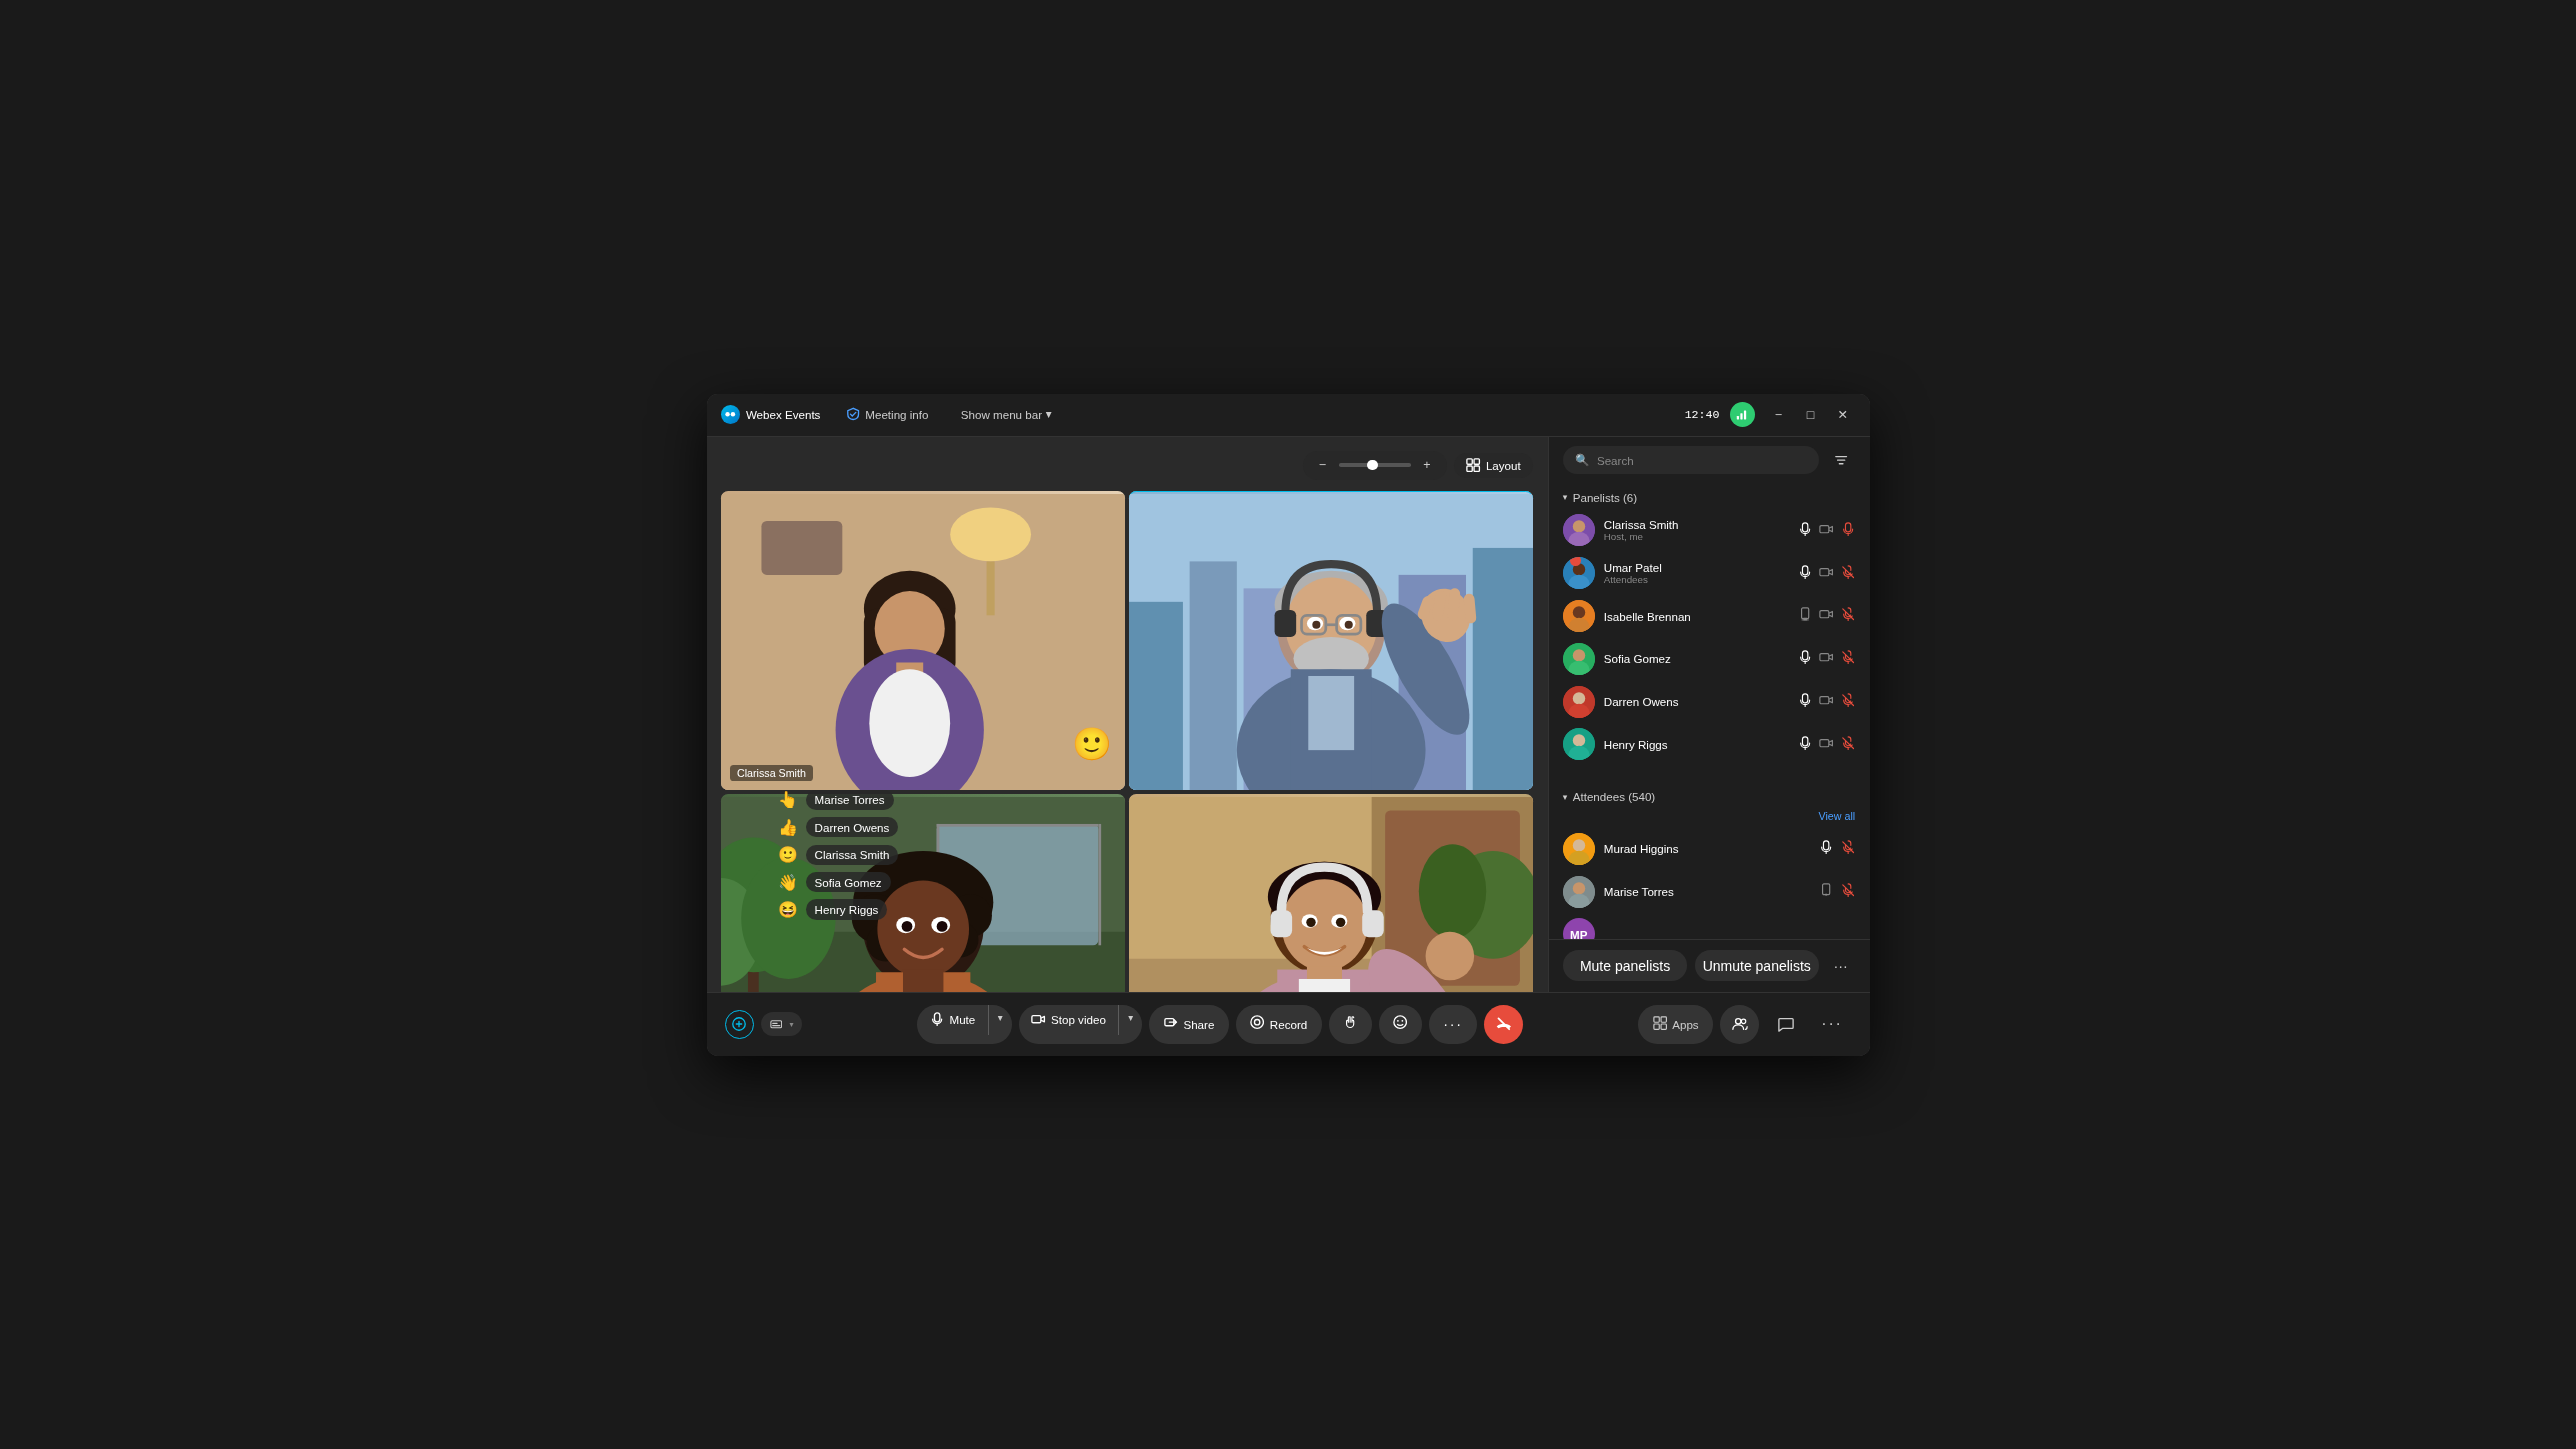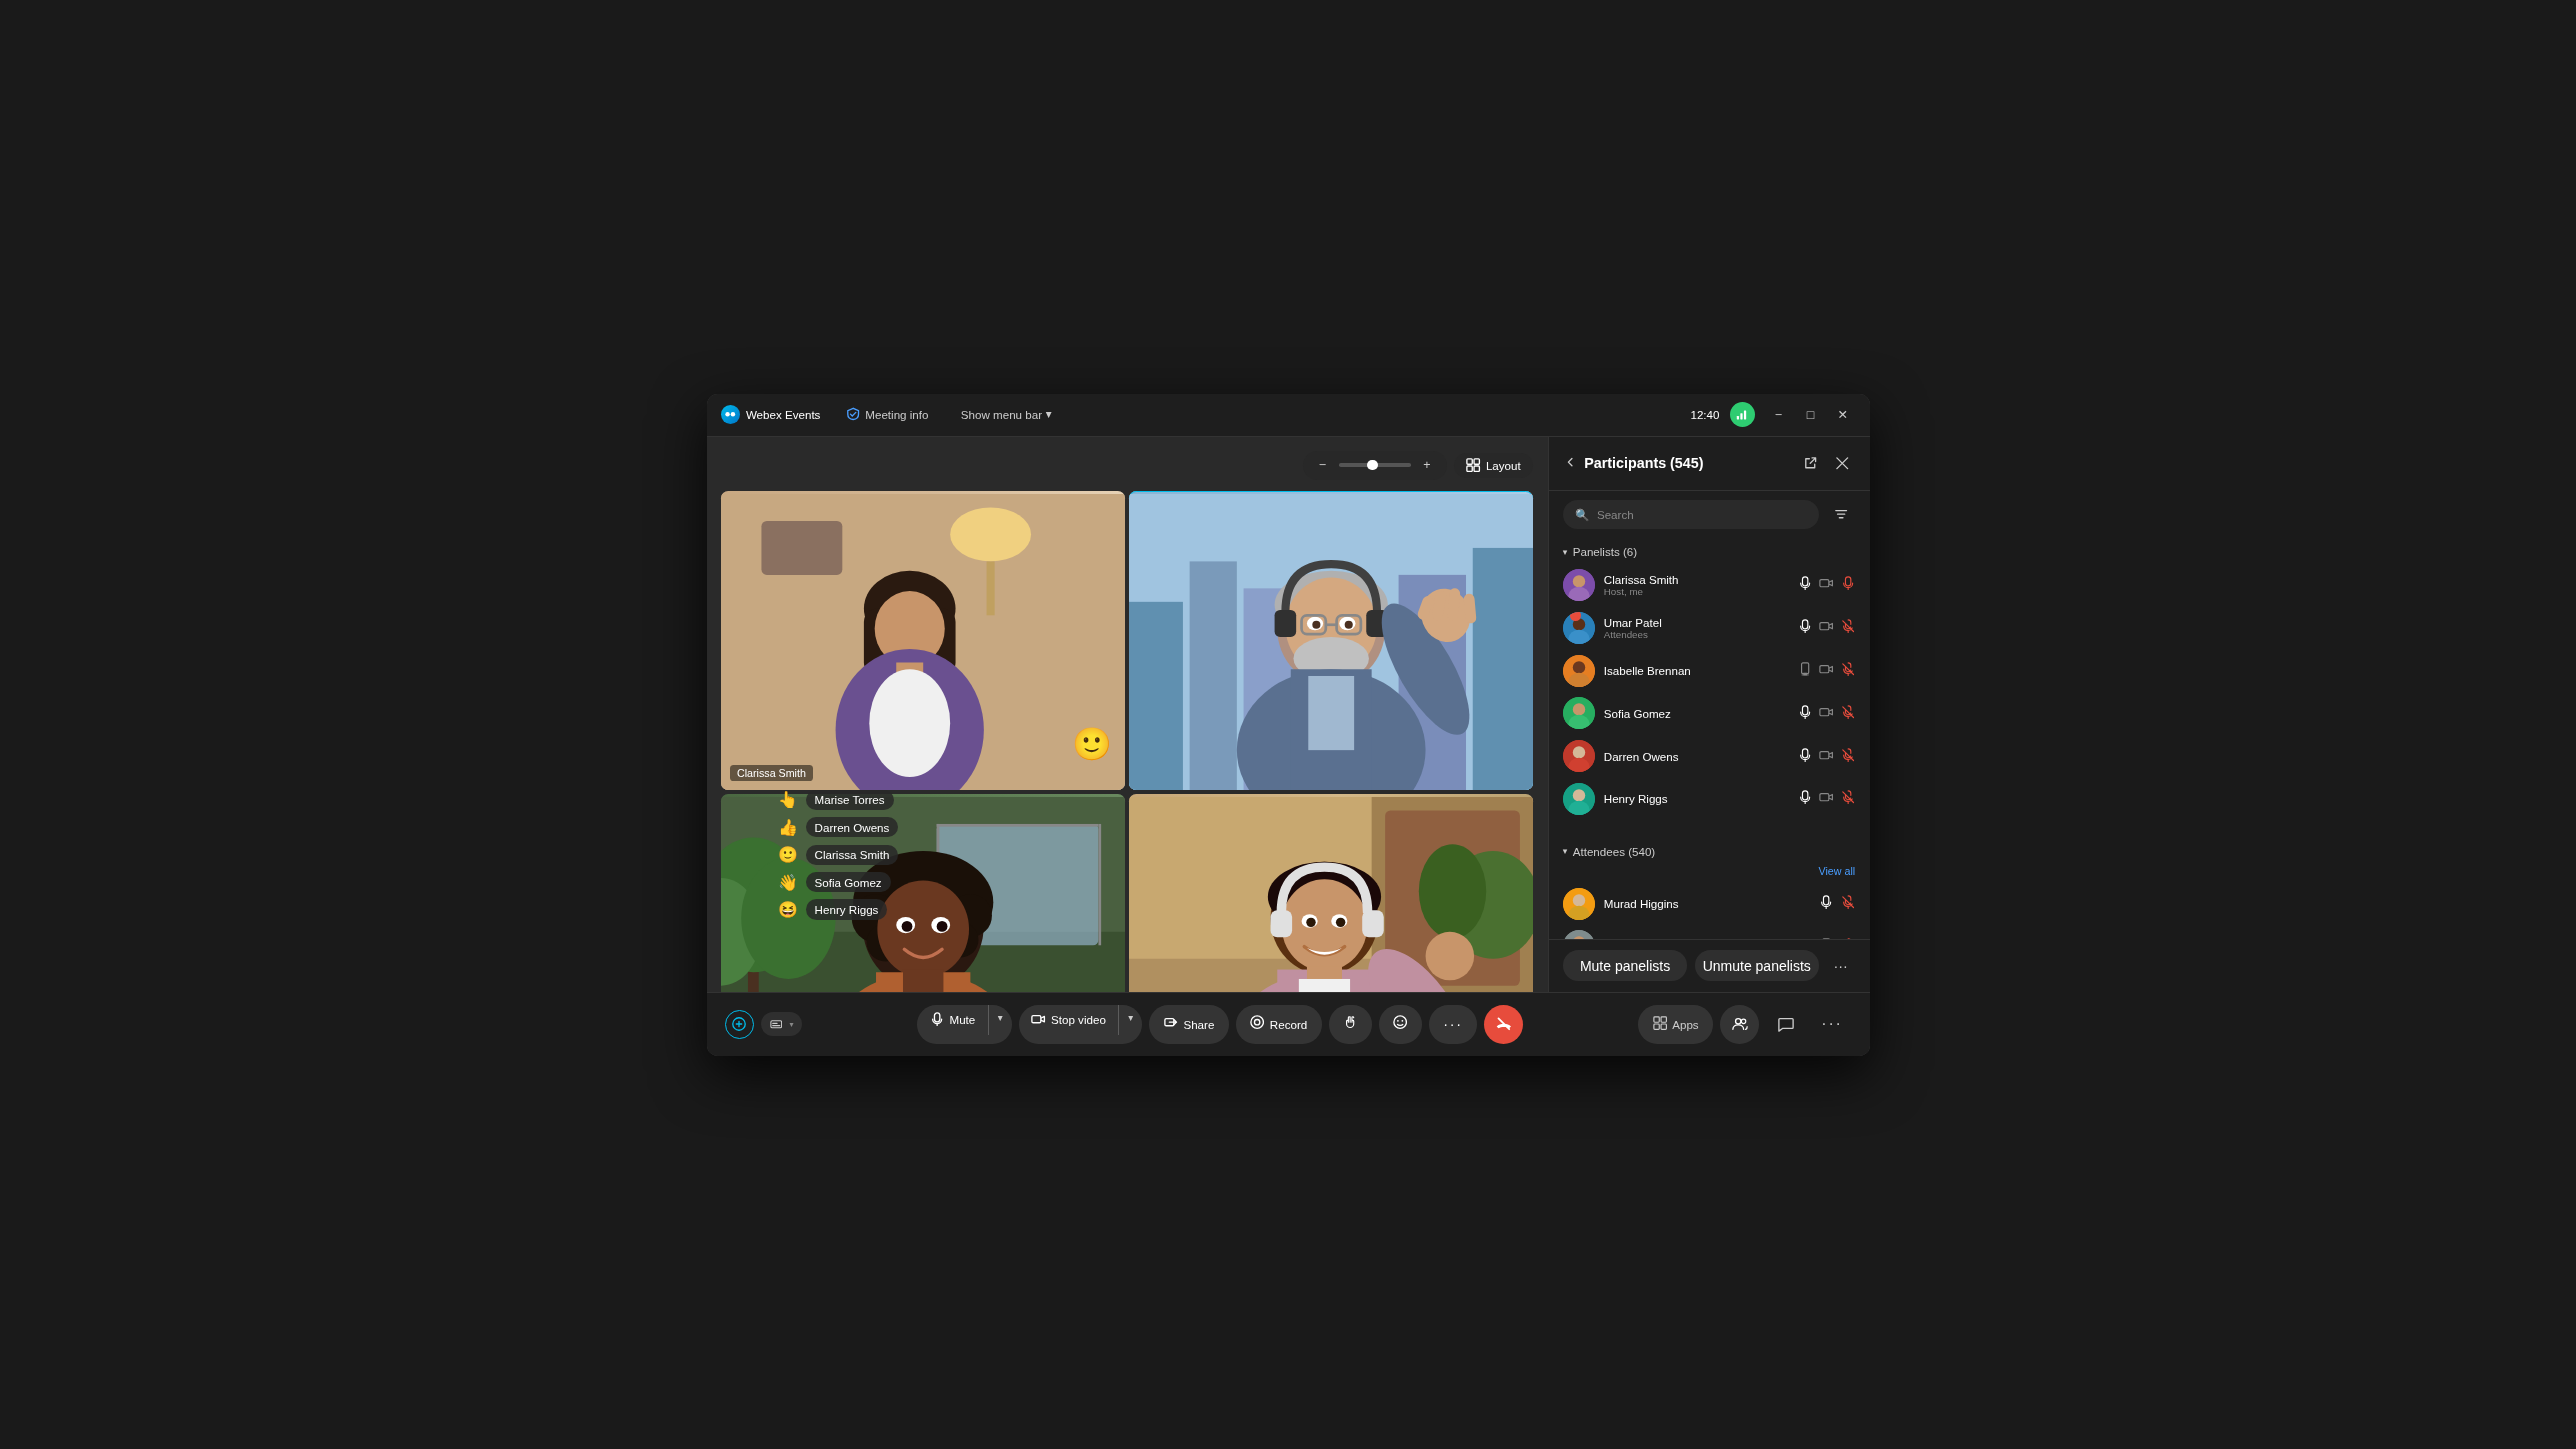--- a/index.html
+++ b/index.html
@@ -86,20 +86,21 @@
     }
     .title-bar-right {
       display: flex;
       align-items: center;
       gap: 10.7px;
     }
     .time-display {
       color: #fff;
       font-size: 11.6px;
       font-weight: 500;
+      font-family: Liberation Mono, monospace;
     }
     .signal-icon {
       width: 25px;
       height: 25px;
       background: #2ecc71;
       border-radius: 50%;
       display: flex;
       align-items: center;
       justify-content: center;
     }
@@ -864,40 +865,20 @@
           <span class="reaction-name">Sofia Gomez</span>
         </div>
         <div class="reaction-item">
           <span style="font-size:16px">😆</span>
           <span class="reaction-name">Henry Riggs</span>
         </div>
       </div>
     </div>
 
     <div class="participants-panel">
-      <div class="panel-header">
-        <span class="panel-collapse-btn">
-          <svg width="14.3" height="14.3" viewBox="0 0 16 16" fill="none">
-            <path d="M10 4L6 8l4 4" stroke="#ccc" stroke-width="1.5" stroke-linecap="round" stroke-linejoin="round"></path>
-          </svg>
-        </span>
-        <span class="panel-title">Participants (545)</span>
-        <div class="panel-actions">
-          <div class="panel-action-btn">
-            <svg width="12.5" height="12.5" viewBox="0 0 14 14" fill="none">
-              <path d="M9 1h4v4M13 1L7 7M6 2H2v10h10V8" stroke="#ccc" stroke-width="1.5" stroke-linecap="round" stroke-linejoin="round"></path>
-            </svg>
-          </div>
-          <div class="panel-action-btn">
-            <svg width="12.5" height="12.5" viewBox="0 0 14 14" fill="none">
-              <path d="M1 1l12 12M13 1L1 13" stroke="#ccc" stroke-width="1.5" stroke-linecap="round"></path>
-            </svg>
-          </div>
-        </div>
-      </div>
 
       <div class="search-row" style="padding: 9px 14.3px 3.6px; display:flex; gap:7.2px; align-items:center;">
         <div class="search-input-wrap" style="flex:1">
           <span class="search-icon-inner">🔍</span>
           <input type="text" placeholder="Search" style="">
         </div>
         <div class="sort-btn">
           <svg width="14.3" height="14.3" viewBox="0 0 16 16" fill="none">
             <path d="M2 4h12M4 8h8M6 12h4" stroke="#ccc" stroke-width="1.5" stroke-linecap="round"></path>
           </svg>

